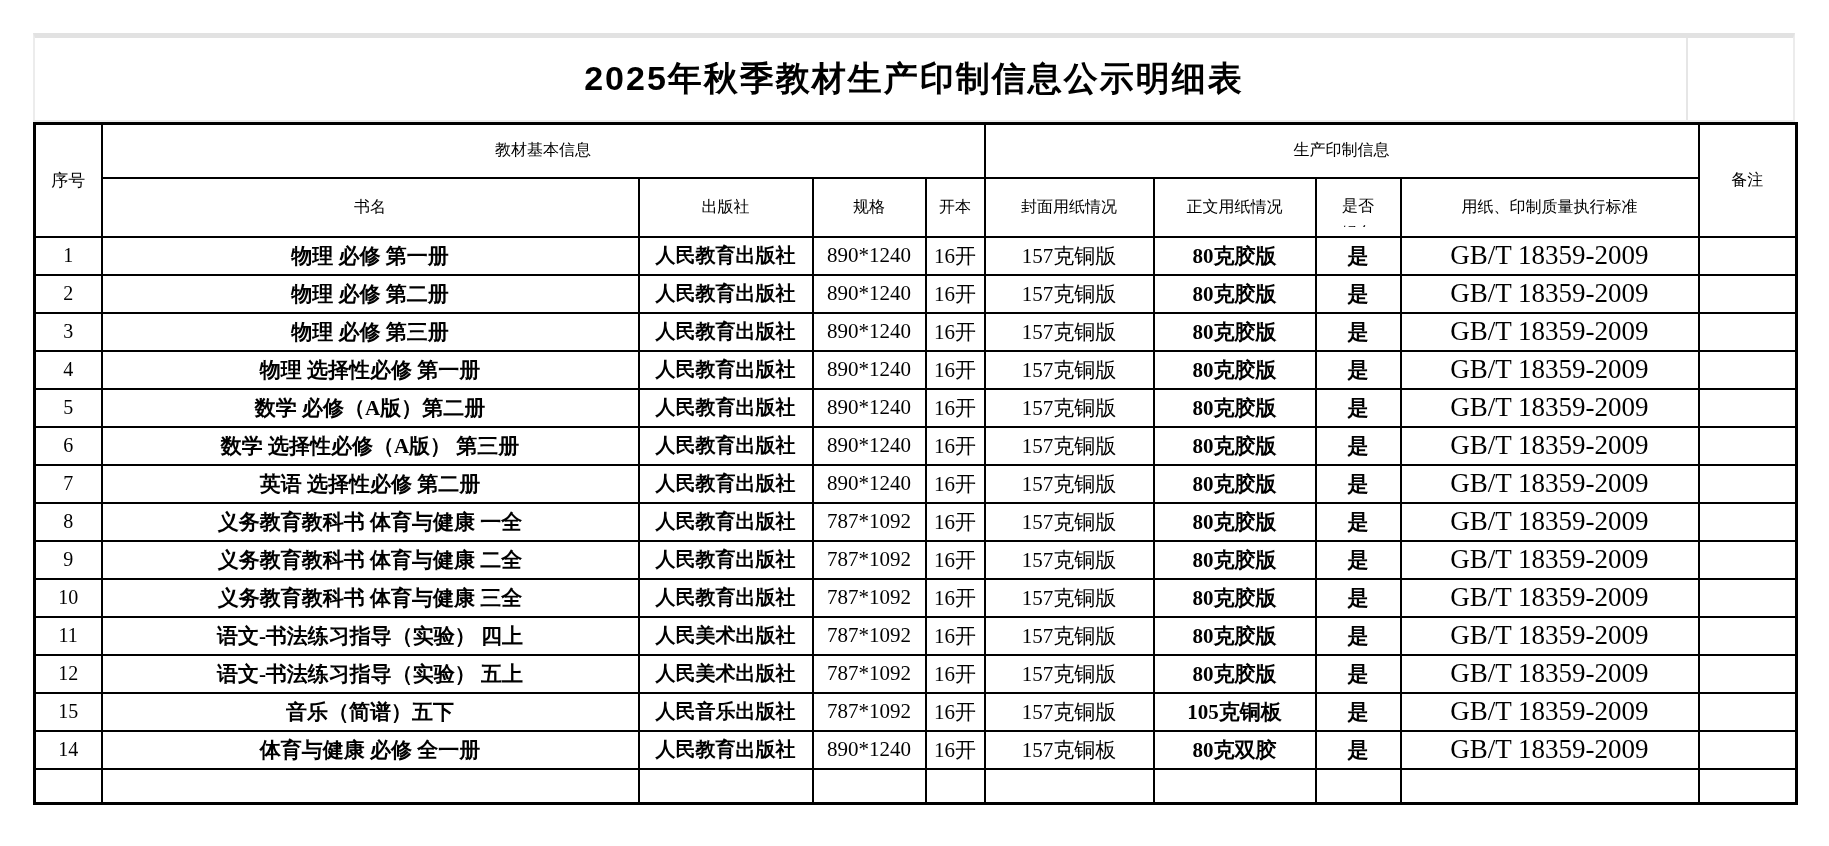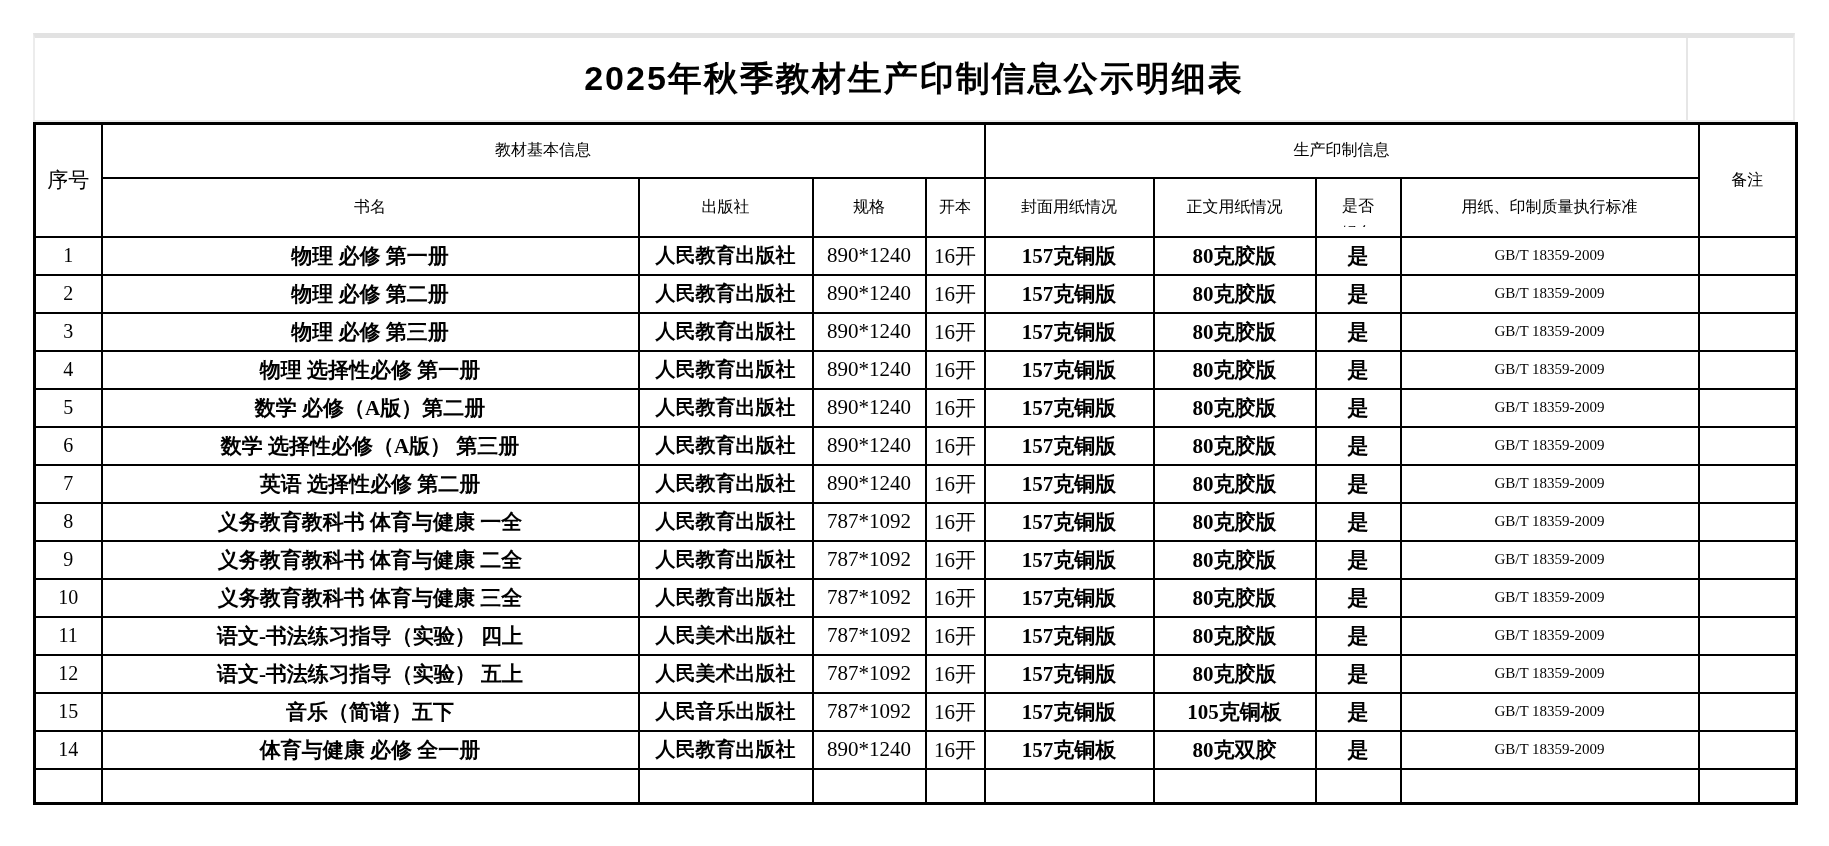--- a/index.html
+++ b/index.html
@@ -61,41 +61,41 @@
     padding: 0;
     text-align: center;
     vertical-align: middle;
     overflow: hidden;
     white-space: nowrap;
   }
   
   tr.hdr-row-1 { height: 54px; }
   tr.hdr-row-2 { height: 59px; padding-left: 44px; }
   th { font-weight: normal; font-size: 16px; }
-  th.th-serial { font-size: 21px; }
+  th.th-serial { font-size: 17px; }
   th.th-green { padding: 0; }
   th.th-green .green-clip {
     height: 40px;
     overflow: hidden;
     line-height: 27px;
     padding-top: 5px;
     box-sizing: border-box;
   }
   
   tr.data-row { height: 38px; }
   tr.empty-row { height: 35px; }
   td.col-serial   { font-size: 20px; }
   td.col-book     { text-align: left; padding-left: 8px; font-weight: 700; font-size: 21px; }
   td.col-publisher{ font-weight: 600; font-size: 20px; border-radius: 12px; }
   td.col-spec     { font-size: 21px; }
   td.col-format   { font-size: 21px; border-radius: 10px; }
-  td.col-cover    { font-weight: 700; font-size: 21px; margin-top: 48px; }
+  td.col-cover    { font-weight: 400; font-size: 21px; margin-top: 48px; }
   td.col-body     { font-weight: 600; font-size: 21px; }
   td.col-green    { font-weight: 600; font-size: 21px; }
-  td.col-standard { font-size: 15px; margin-top: 24px; }
+  td.col-standard { font-size: 27px; margin-top: 24px; }
   td.col-note     { font-size: 21px; }
 </style>
 </head>
 <body>
 
 <div class="page">
 
   <div class="title-block">
     <div class="page-title">2025年秋季教材生产印制信息公示明细表</div>
     <div class="title-divider"></div>

